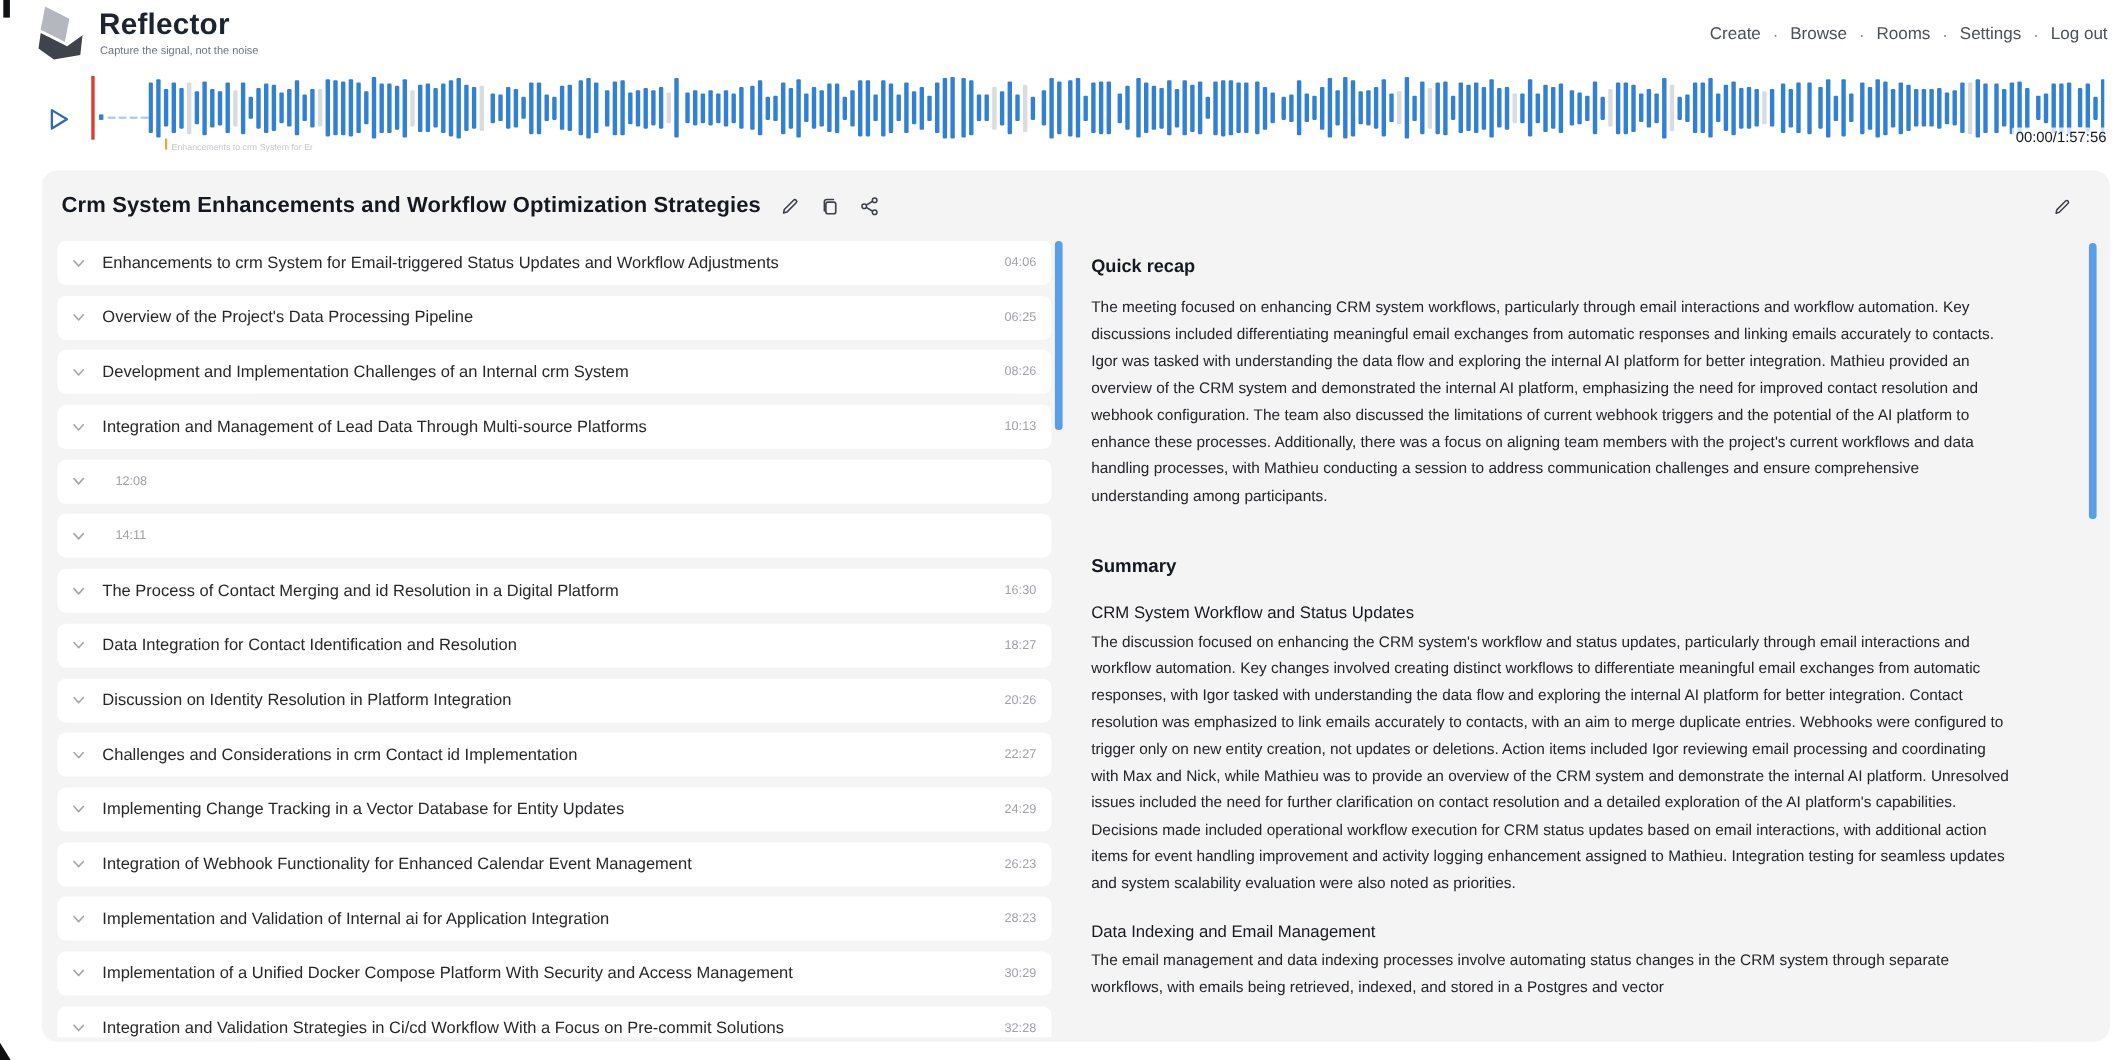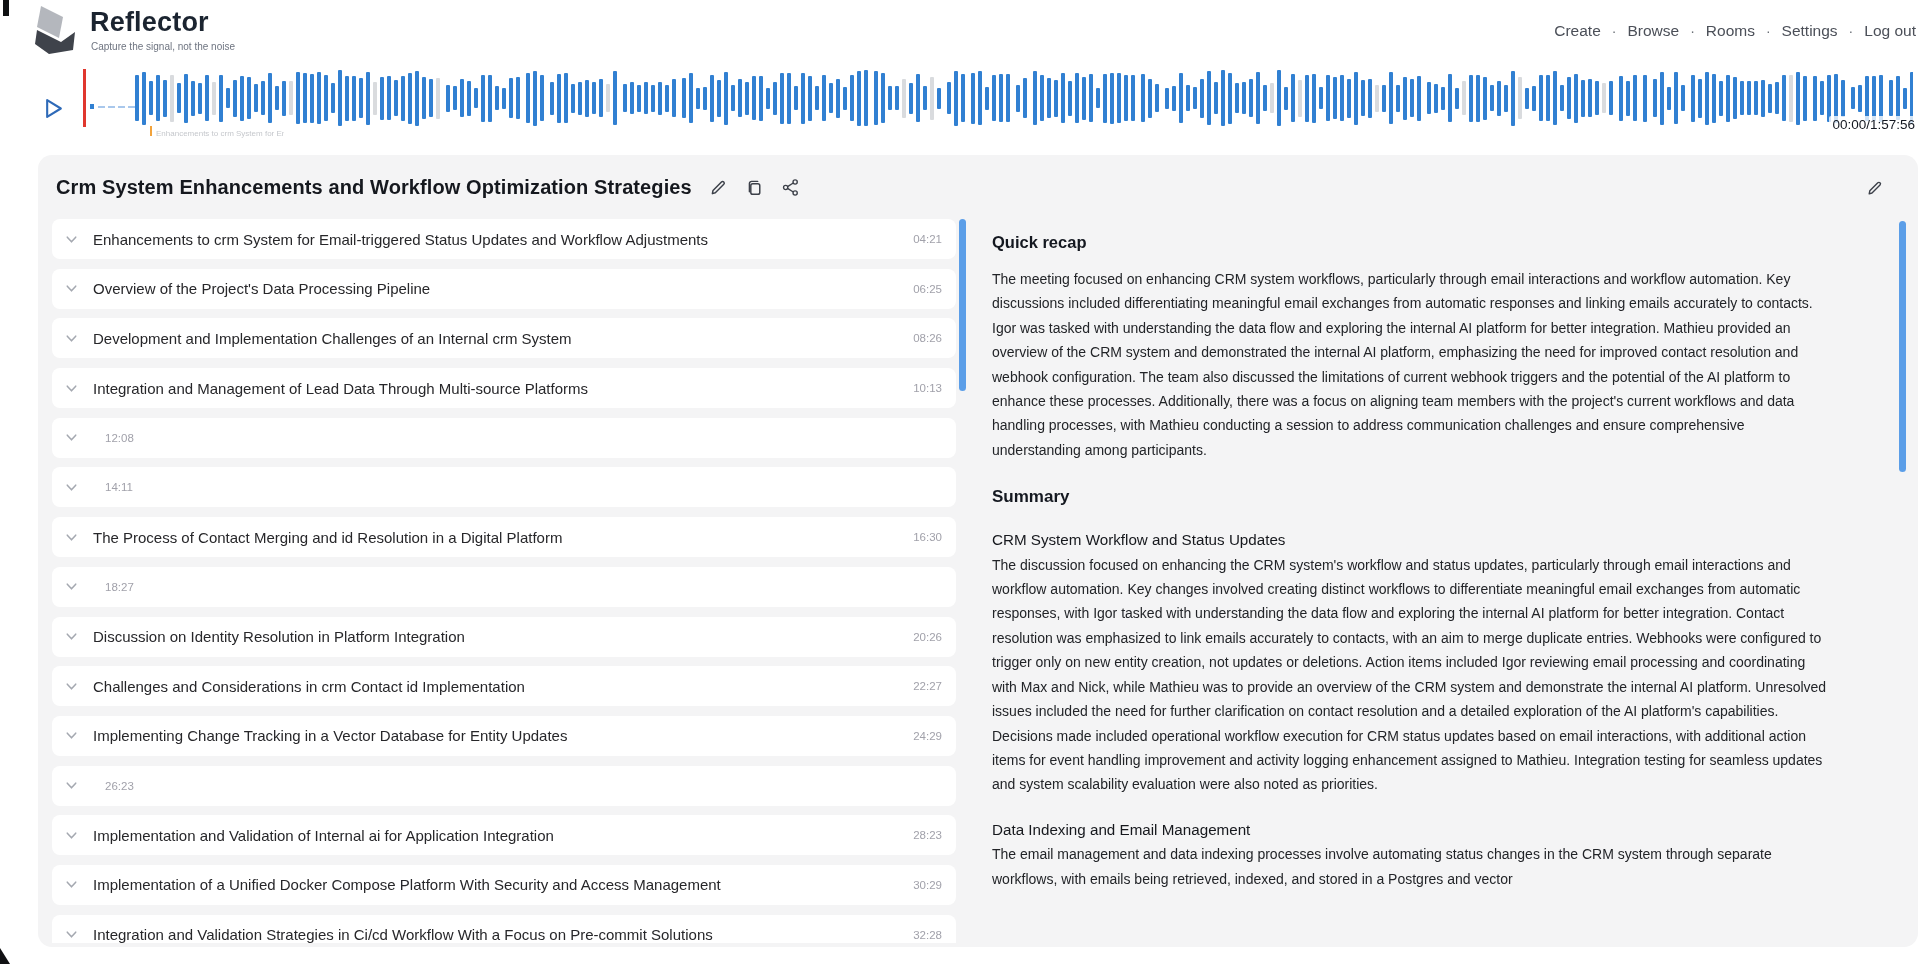--- a/index.html
+++ b/index.html
@@ -47,21 +47,21 @@
   .topic-row{flex:none;height:40px;background:#ffffff;border-radius:8px;display:flex;align-items:center;padding:0 14px 0 12px;cursor:pointer;}
   .chev{flex:none;display:inline-flex;margin-right:14px;}
   .topic-title{flex:1;font-size:15px;color:#27272a;white-space:nowrap;overflow:hidden;}
   .topic-time{flex:none;font-size:11.5px;color:#a1a1aa;margin-left:12px;}
   .topics-scrollbar{position:absolute;left:921px;top:64px;width:7px;height:172px;background:var(--scrollbar-blue);border-radius:4px;cursor:pointer;}
 
   
   .details{position:absolute;left:952px;top:64px;width:896px;height:728px;overflow:hidden;padding:14px 52px 0 2px;}
   .recap-heading{font-size:16.5px;font-weight:700;color:#141820;margin:0 0 15px 0;}
   .body-text{font-size:14px;line-height:24.4px;color:#222428;margin:0;}
-  .summary-heading{font-size:17px;font-weight:700;color:#141820;margin:25px 0 0 0;}
+  .summary-heading{font-size:17px;font-weight:700;color:#141820;margin:43px 0 0 0;}
   .summary-section{margin-top:21px;}
   .section-heading{font-size:15.2px;line-height:24.4px;font-weight:400;color:#16181d;}
   .edit-recap{position:absolute;right:34px;top:24px;width:18px;height:18px;cursor:pointer;}
   .details-scrollbar{position:absolute;left:1861px;top:66px;width:7px;height:251px;background:var(--scrollbar-blue);border-radius:4px;cursor:pointer;}
 </style>
 </head>
 <body>
 
 <div class="artifact tl"></div>
 <div class="artifact bl"></div>
@@ -370,21 +370,21 @@
   </div>
 
   <div class="topics-list">
       <div class="topic-row">
         <span class="chev">
           <svg viewBox="0 0 16 16" width="15" height="15">
             <polyline points="3.5,5.5 8,10.5 12.5,5.5" fill="none" stroke="#a4a8b0" stroke-width="1.6" stroke-linecap="round" stroke-linejoin="round"></polyline>
           </svg>
         </span>
         <span class="topic-title">Enhancements to crm System for Email-triggered Status Updates and Workflow Adjustments</span>
-        <span class="topic-time">04:21</span>
+        <span class="topic-time">04:06</span>
       </div>
       <div class="topic-row">
         <span class="chev">
           <svg viewBox="0 0 16 16" width="15" height="15">
             <polyline points="3.5,5.5 8,10.5 12.5,5.5" fill="none" stroke="#a4a8b0" stroke-width="1.6" stroke-linecap="round" stroke-linejoin="round"></polyline>
           </svg>
         </span>
         <span class="topic-title">Overview of the Project's Data Processing Pipeline</span>
         <span class="topic-time">06:25</span>
       </div>
@@ -430,20 +430,21 @@
         </span>
         <span class="topic-title">The Process of Contact Merging and id Resolution in a Digital Platform</span>
         <span class="topic-time">16:30</span>
       </div>
       <div class="topic-row">
         <span class="chev">
           <svg viewBox="0 0 16 16" width="15" height="15">
             <polyline points="3.5,5.5 8,10.5 12.5,5.5" fill="none" stroke="#a4a8b0" stroke-width="1.6" stroke-linecap="round" stroke-linejoin="round"></polyline>
           </svg>
         </span>
+        <span class="topic-title">Data Integration for Contact Identification and Resolution</span>
         <span class="topic-time">18:27</span>
       </div>
       <div class="topic-row">
         <span class="chev">
           <svg viewBox="0 0 16 16" width="15" height="15">
             <polyline points="3.5,5.5 8,10.5 12.5,5.5" fill="none" stroke="#a4a8b0" stroke-width="1.6" stroke-linecap="round" stroke-linejoin="round"></polyline>
           </svg>
         </span>
         <span class="topic-title">Discussion on Identity Resolution in Platform Integration</span>
         <span class="topic-time">20:26</span>
@@ -465,20 +466,21 @@
         </span>
         <span class="topic-title">Implementing Change Tracking in a Vector Database for Entity Updates</span>
         <span class="topic-time">24:29</span>
       </div>
       <div class="topic-row">
         <span class="chev">
           <svg viewBox="0 0 16 16" width="15" height="15">
             <polyline points="3.5,5.5 8,10.5 12.5,5.5" fill="none" stroke="#a4a8b0" stroke-width="1.6" stroke-linecap="round" stroke-linejoin="round"></polyline>
           </svg>
         </span>
+        <span class="topic-title">Integration of Webhook Functionality for Enhanced Calendar Event Management</span>
         <span class="topic-time">26:23</span>
       </div>
       <div class="topic-row">
         <span class="chev">
           <svg viewBox="0 0 16 16" width="15" height="15">
             <polyline points="3.5,5.5 8,10.5 12.5,5.5" fill="none" stroke="#a4a8b0" stroke-width="1.6" stroke-linecap="round" stroke-linejoin="round"></polyline>
           </svg>
         </span>
         <span class="topic-title">Implementation and Validation of Internal ai for Application Integration</span>
         <span class="topic-time">28:23</span>

